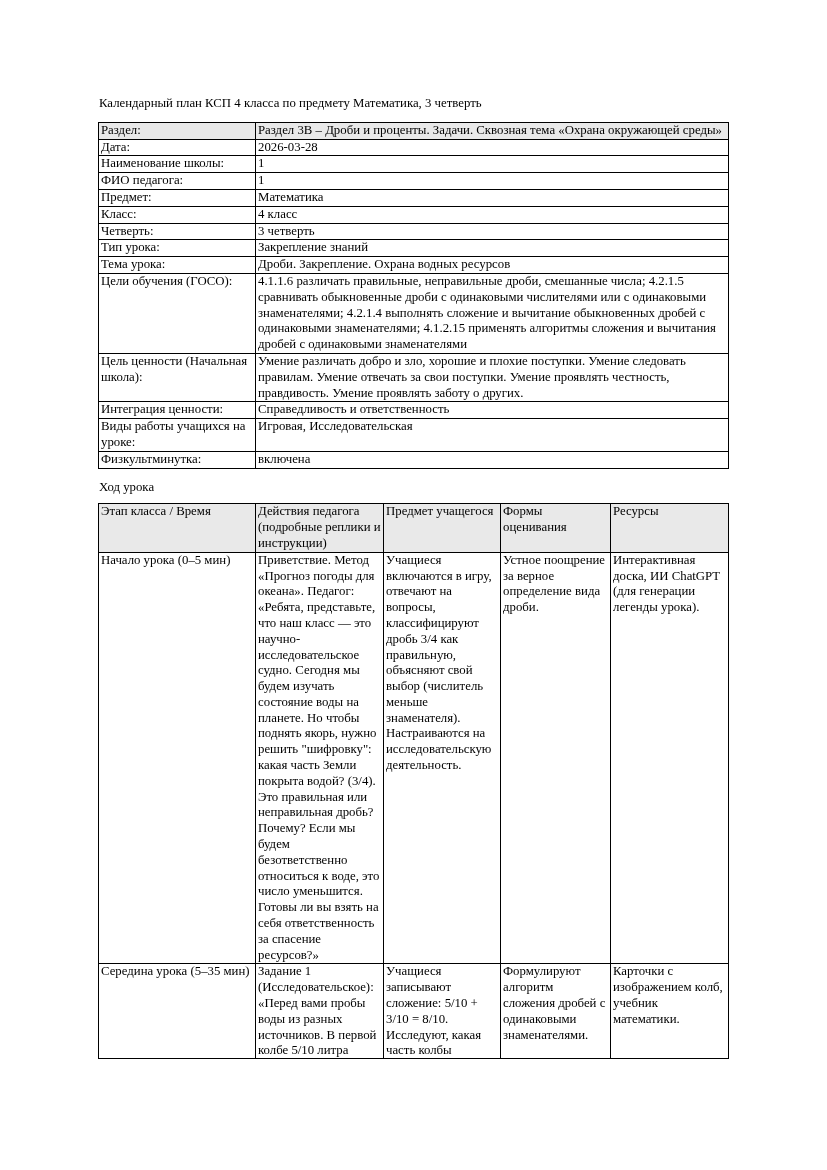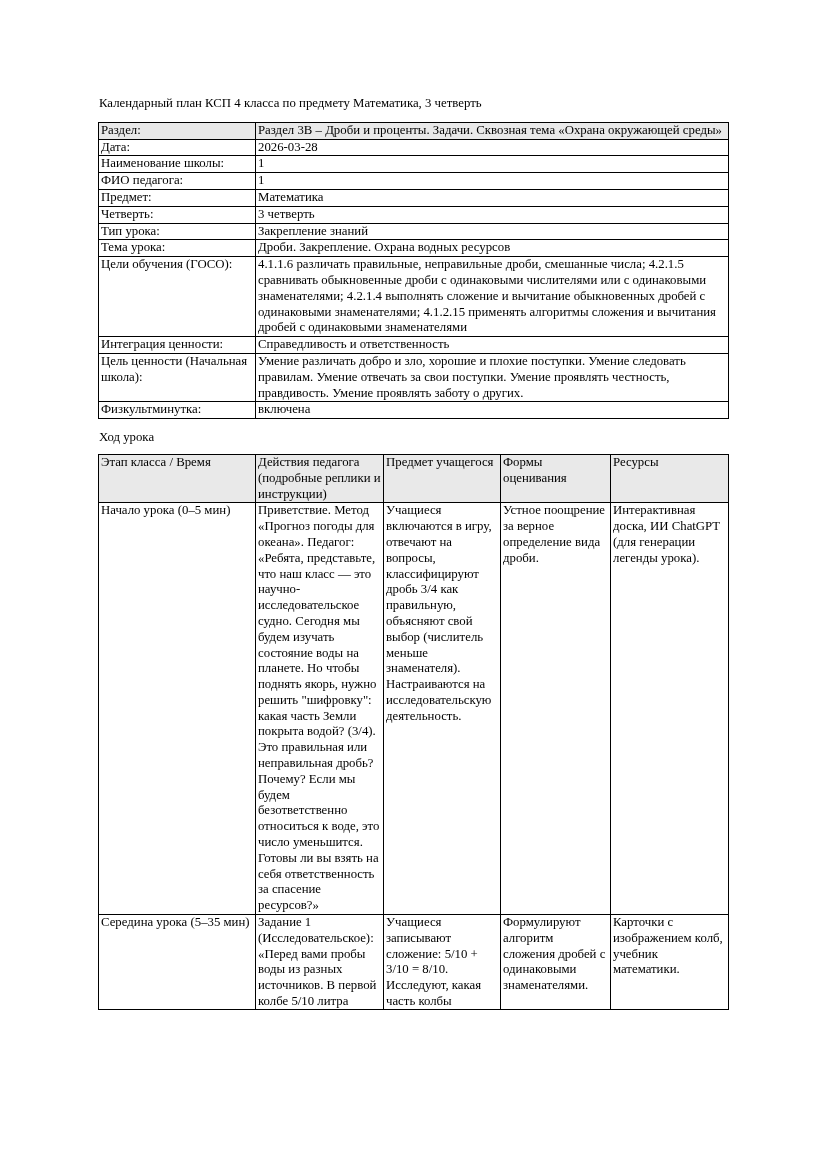--- a/index.html
+++ b/index.html
@@ -77,42 +77,50 @@
         </tr>
         <tr>
           <td>ФИО педагога:</td>
           <td>1</td>
         </tr>
         <tr>
           <td>Предмет:</td>
           <td>Математика</td>
         </tr>
         <tr>
+          <td>Класс:</td>
+          <td>4 класс</td>
+        </tr>
+        <tr>
           <td>Четверть:</td>
           <td>3 четверть</td>
         </tr>
         <tr>
           <td>Тип урока:</td>
           <td>Закрепление знаний</td>
         </tr>
         <tr>
           <td>Тема урока:</td>
           <td>Дроби. Закрепление. Охрана водных ресурсов</td>
         </tr>
         <tr>
           <td>Цели обучения (ГОСО):</td>
           <td>4.1.1.6 различать правильные, неправильные дроби, смешанные числа; 4.2.1.5 сравнивать обыкновенные дроби с одинаковыми числителями или с одинаковыми знаменателями; 4.2.1.4 выполнять сложение и вычитание обыкновенных дробей с одинаковыми знаменателями; 4.1.2.15 применять алгоритмы сложения и вычитания дробей с одинаковыми знаменателями</td>
         </tr>
         <tr>
+          <td>Цель ценности (Начальная школа):</td>
+          <td>Умение различать добро и зло, хорошие и плохие поступки. Умение следовать правилам. Умение отвечать за свои поступки. Умение проявлять честность, правдивость. Умение проявлять заботу о других.</td>
+        </tr>
+        <tr>
           <td>Интеграция ценности:</td>
           <td>Справедливость и ответственность</td>
         </tr>
         <tr>
-          <td>Цель ценности (Начальная школа):</td>
-          <td>Умение различать добро и зло, хорошие и плохие поступки. Умение следовать правилам. Умение отвечать за свои поступки. Умение проявлять честность, правдивость. Умение проявлять заботу о других.</td>
+          <td>Виды работы учащихся на уроке:</td>
+          <td>Игровая, Исследовательская</td>
         </tr>
         <tr>
           <td>Физкультминутка:</td>
           <td>включена</td>
         </tr>
       </tbody>
     </table>
 
     <p class="section-heading">Ход урока</p>
 

